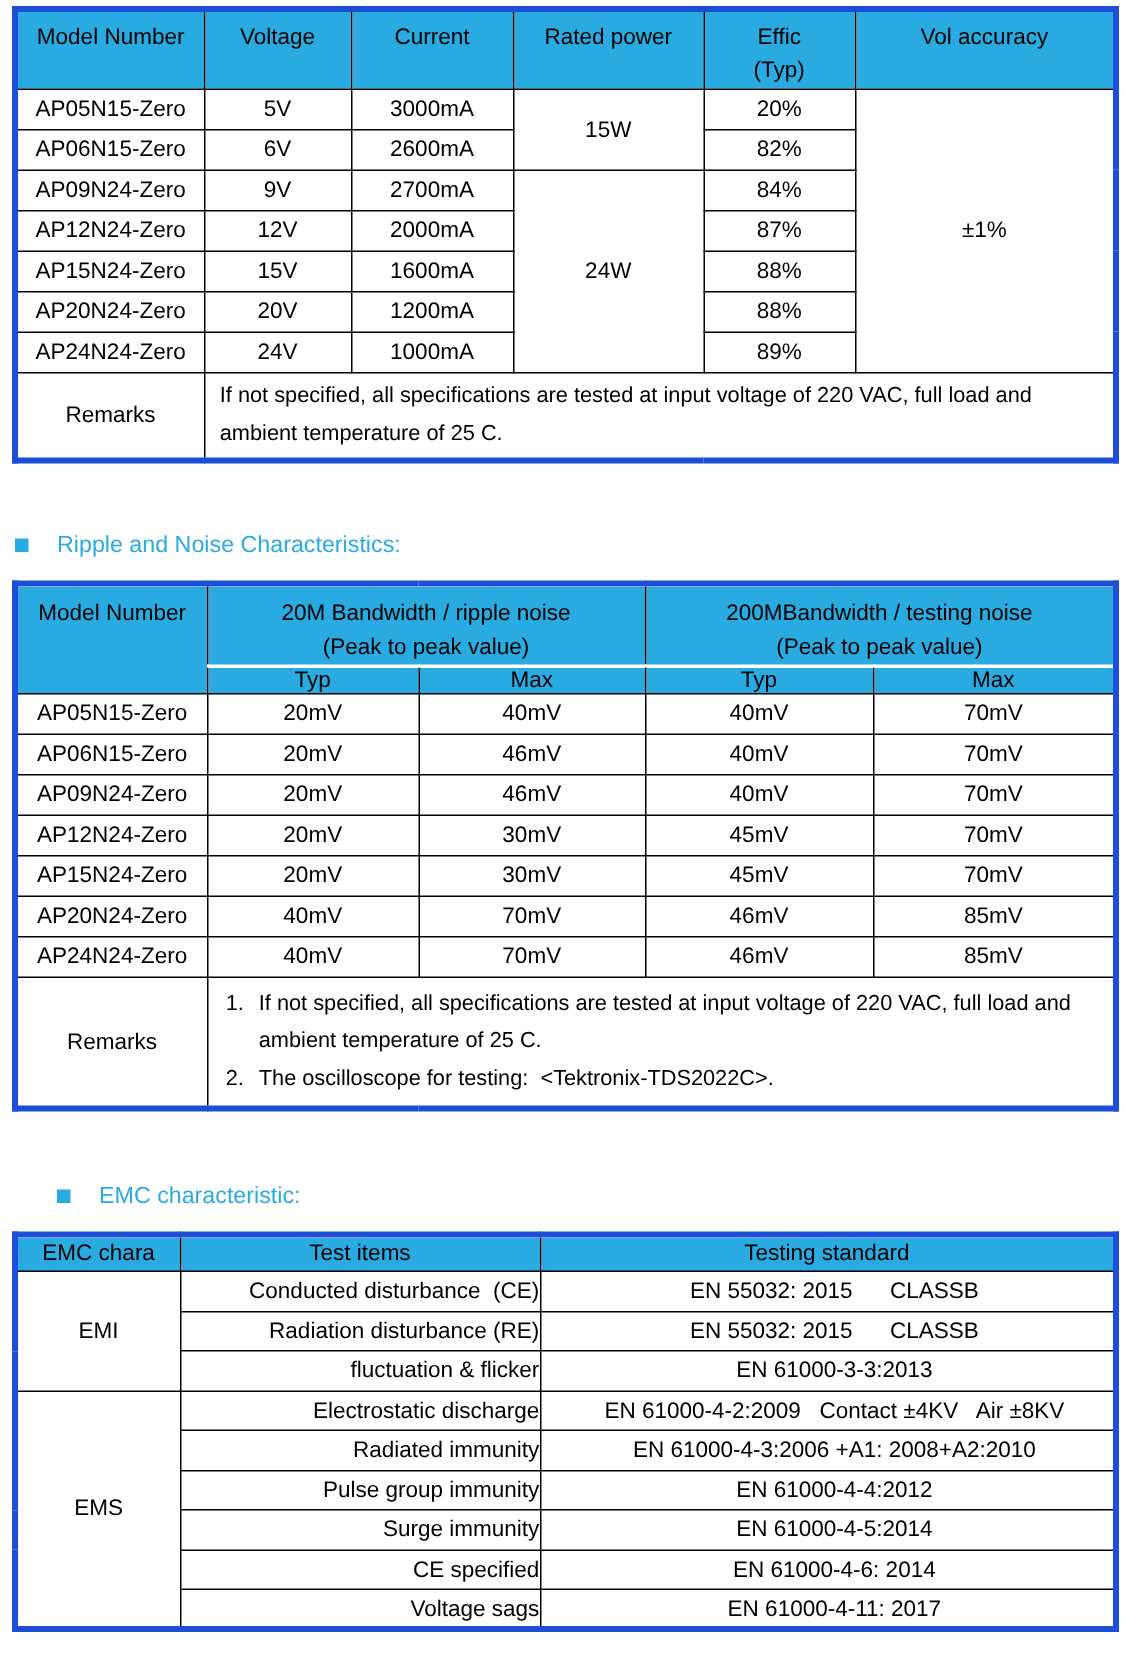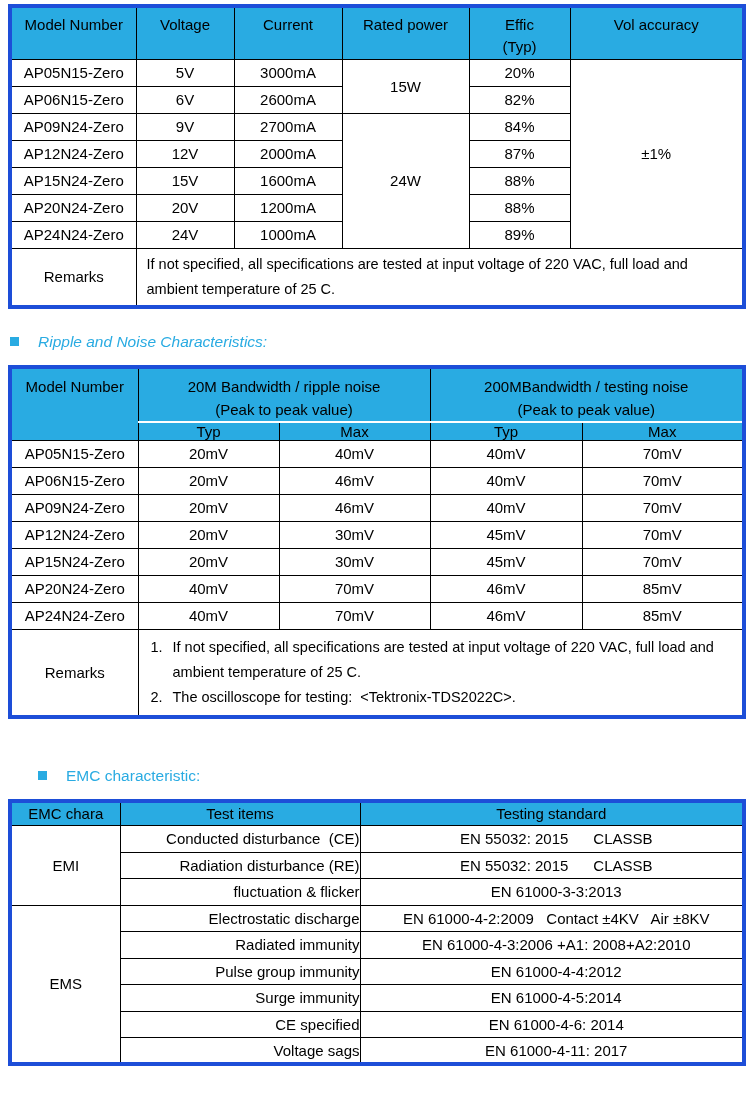--- a/index.html
+++ b/index.html
@@ -21,21 +21,21 @@
     font-size: 15.5px;
     margin: 0 0 14px 2px;
   }
   .section-title .bullet {
     width: 9px; height: 9px;
     background: var(--accent);
     margin-right: 19px;
     flex: none;
   }
   .st-1 { margin-top: 8px; }
-  .st-2 { margin-top: 24px; font-style: italic; }
+  .st-2 { margin-top: 46px; }
   .st-3 { margin-top: 48px; padding-left: 28px; }
 
   
   table {
     border-collapse: collapse;
     table-layout: fixed;
     width: 734px;
     border: 4px solid #1d4ed8;
   }
   th, td {

